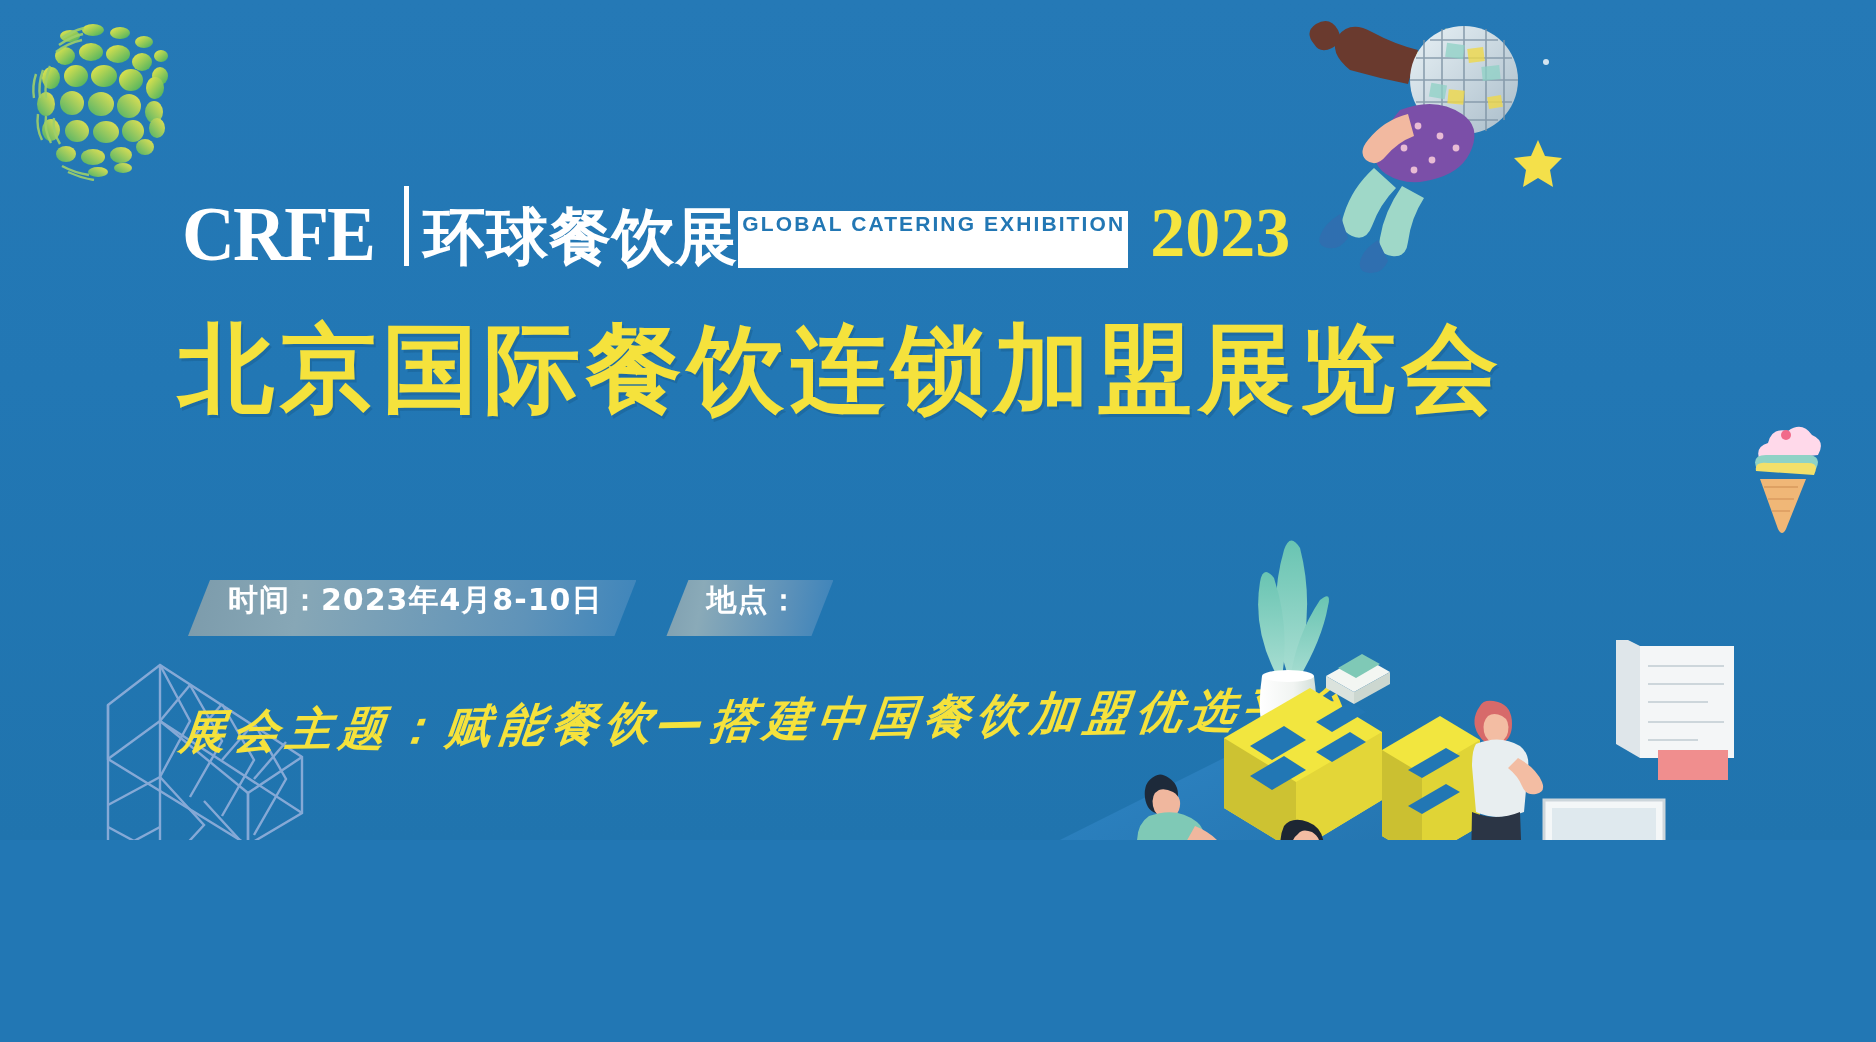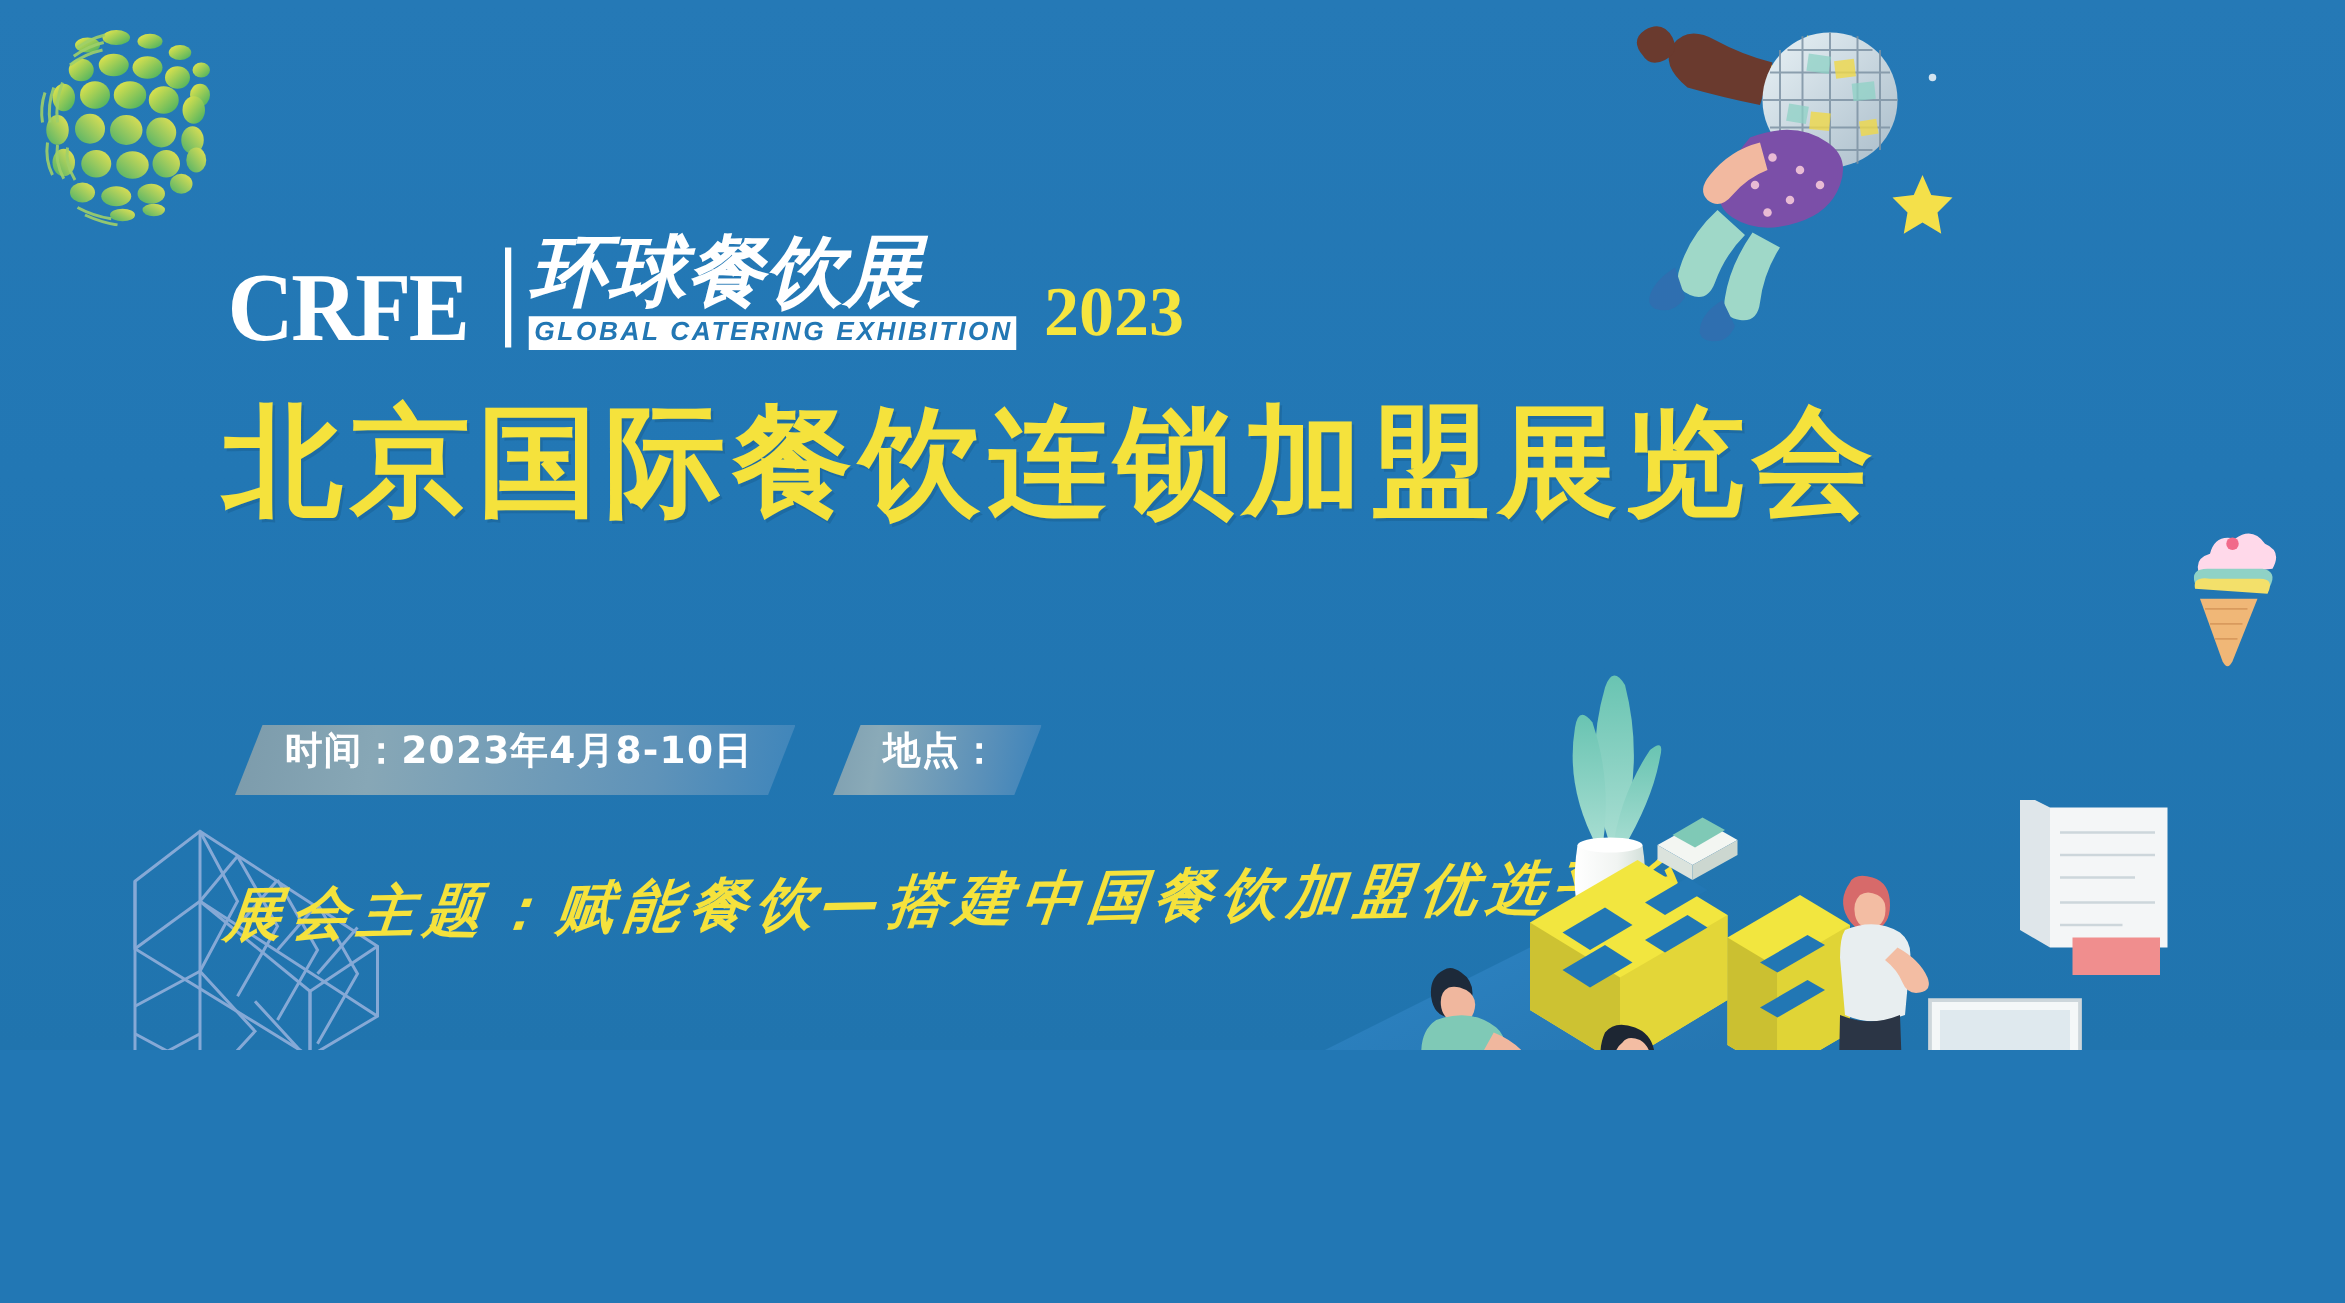--- a/index.html
+++ b/index.html
@@ -20,33 +20,33 @@
   .cctv{position:absolute;left:10px;top:545px;width:320px;height:500px;opacity:.85;}
 
   
   .logo-row{position:absolute;left:182px;top:186px;display:flex;align-items:flex-end;}
   .crfe{
     color:#ffffff;font-family:"Liberation Serif","DejaVu Serif",serif;
     font-weight:700;font-size:78px;letter-spacing:-2px;line-height:.92;
     font-stretch:condensed;transform:scaleX(.94);transform-origin:left bottom;
   }
   .divider-bar{width:5px;height:80px;background:#ffffff;margin:0 14px 4px 18px;}
-  .cn-brand-wrap{display:flex;flex-direction:column;margin-bottom:2px;font-style:italic;}
+  .cn-brand-wrap{display:flex;flex-direction:row;margin-bottom:2px;}
   .cn-brand{
     color:#ffffff;font-size:62px;font-weight:700;line-height:1;
     letter-spacing:1px;font-family:"DejaVu Sans","Liberation Sans",sans-serif;
   }
   .en-brand{
     margin-top:5px;background:#ffffff;color:#2277b4;
     font-size:21px;font-weight:700;letter-spacing:2.1px;
     padding:1px 3px 2px 4px;line-height:1.12;width:fit-content;
   }
   .year{
     color:#f5e53f;font-family:"Liberation Serif","DejaVu Serif",serif;
-    font-weight:700;font-size:56px;line-height:.9;margin:0 0 6px 22px;
+    font-weight:700;font-size:70px;line-height:.9;margin:0 0 6px 22px;
     letter-spacing:0px;
   }
 
   
   .headline{
     position:absolute;left:178px;top:318px;
     color:#f5e23c;font-size:96px;font-weight:700;line-height:1.08;
     letter-spacing:6px;white-space:nowrap;
     font-family:"DejaVu Sans","Liberation Sans",sans-serif;
     text-shadow:2px 3px 0 rgba(14,70,110,.25);

